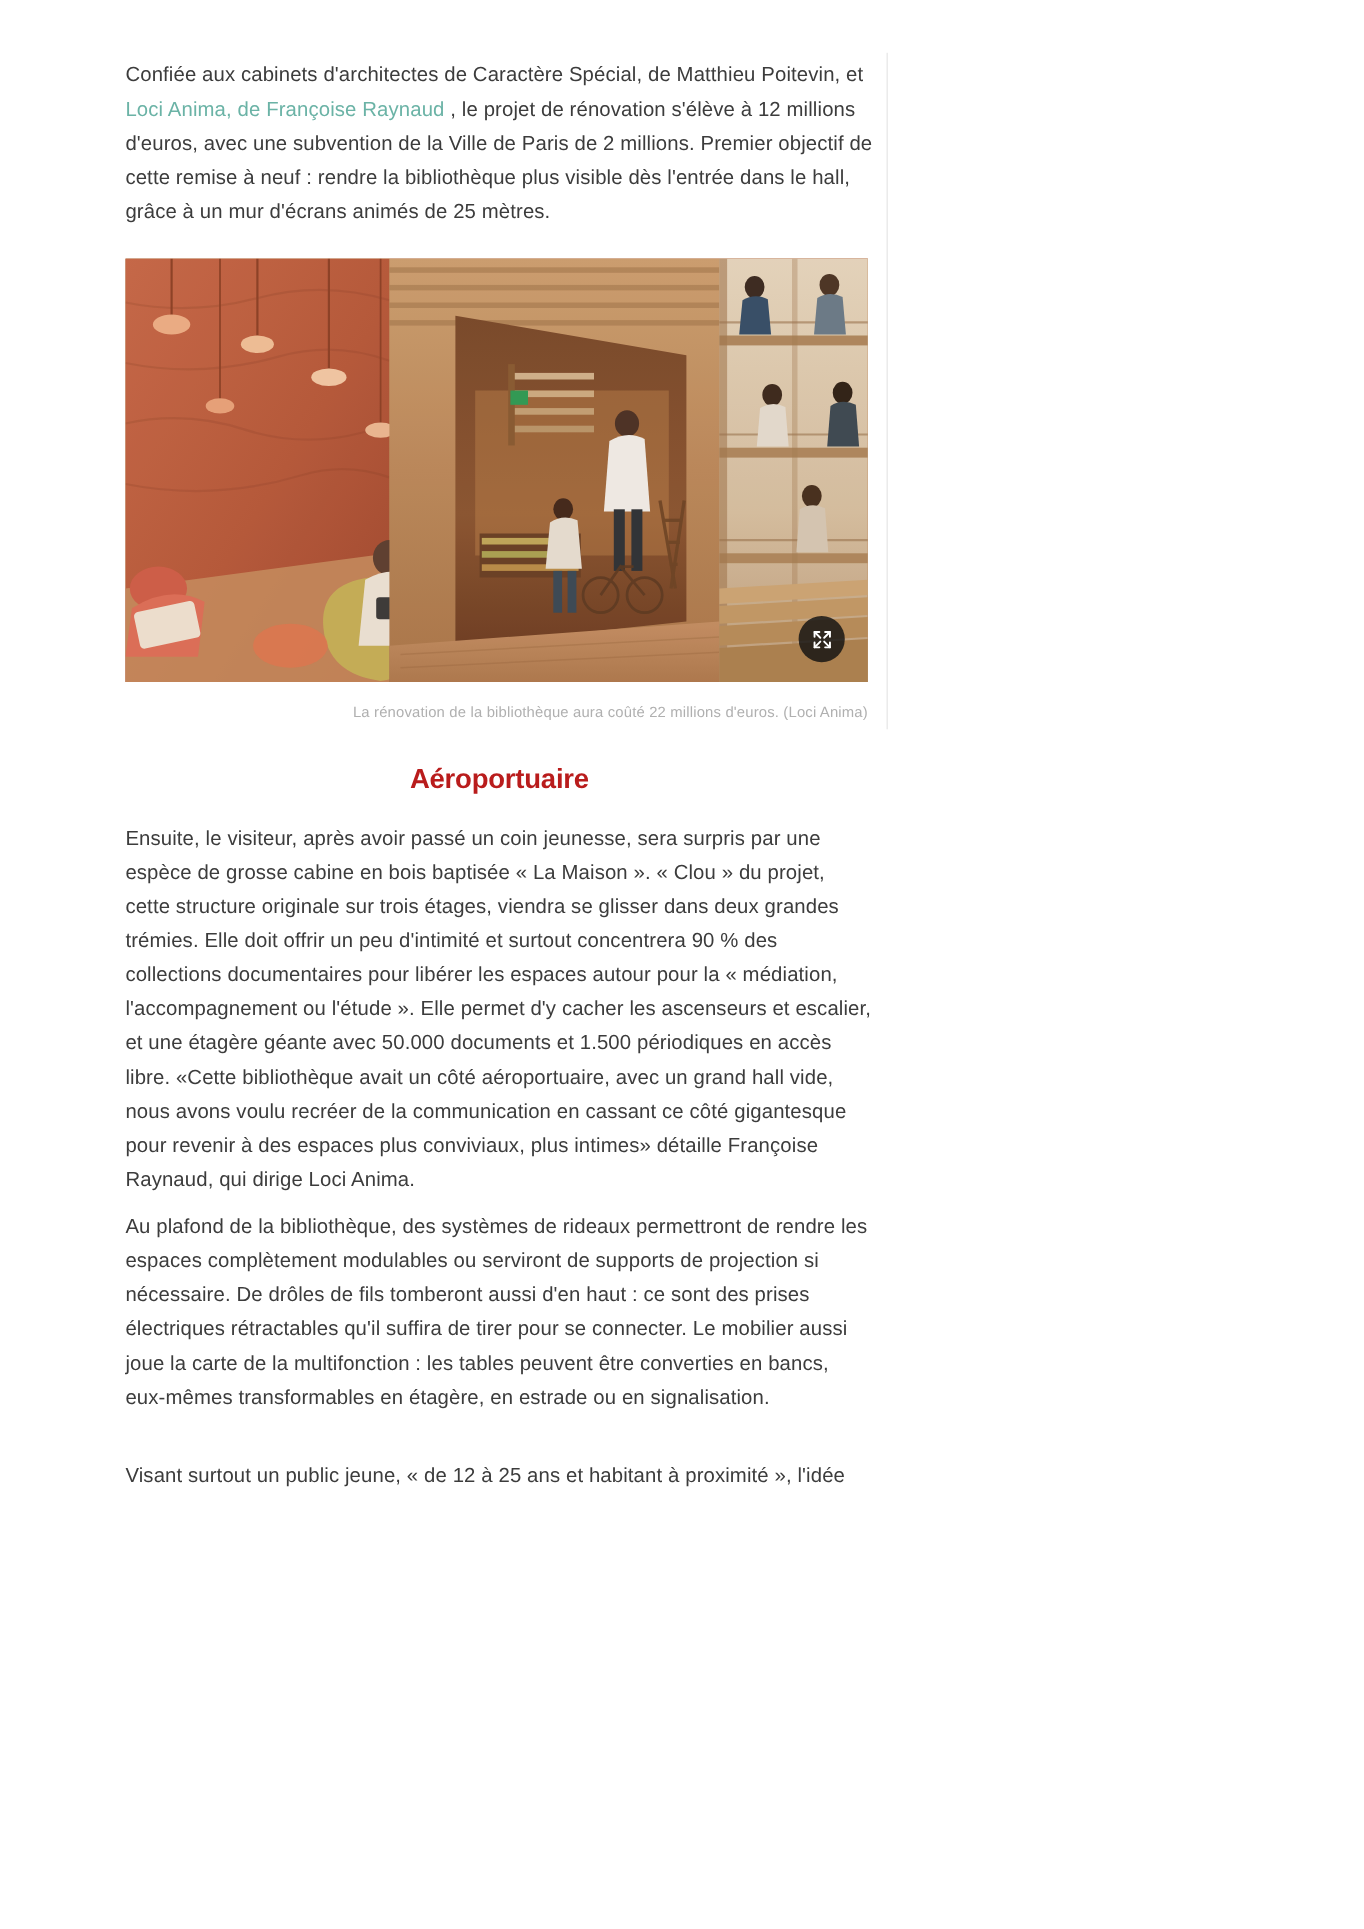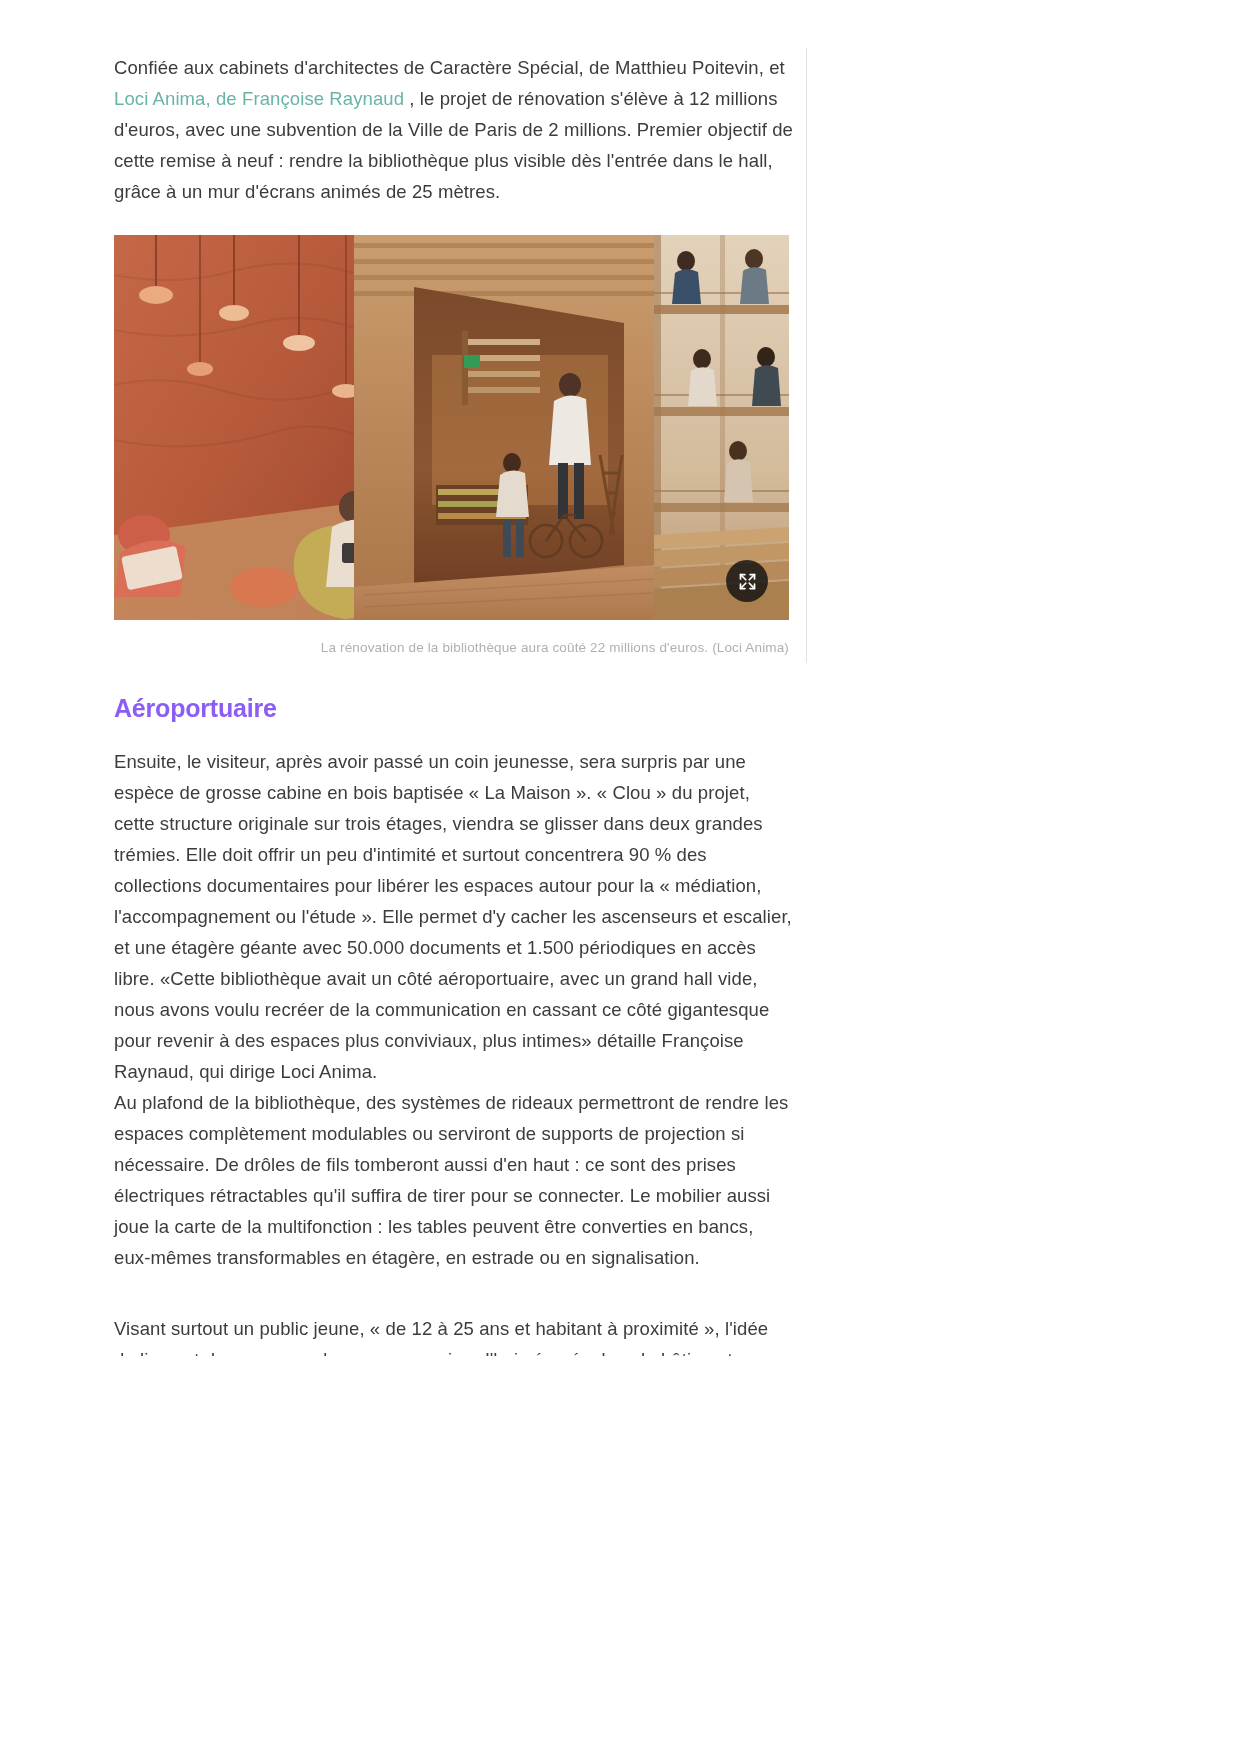--- a/index.html
+++ b/index.html
@@ -42,21 +42,21 @@
 
   p.body-text {
     margin: 0 0 18px 0;
     font-size: 18.5px;
     line-height: 31px;
     color: #3c3c3c;
     letter-spacing: 0.1px;
   }
 
   p.body-text.tight {
-    margin-bottom: 0;
+    margin-bottom: 12px;
   }
 
   a.inline-link {
     color: #6bb3a6;
     text-decoration: none;
   }
 
   
   .figure {
     margin: 28px 0 0 0;
@@ -100,22 +100,23 @@
     color: #b0b0b0;
     letter-spacing: 0.15px;
     text-align: right;
   }
 
   h2.section-heading {
     margin: 34px 0 22px 0;
     font-size: 25px;
     line-height: 32px;
     font-weight: bold;
-    color: #8b5cf6;
+    color: #b91c1c;
     letter-spacing: -0.2px;
+    text-align: center;
   }
 
   .byline {
     margin-top: 62px;
     text-align: left;
     padding-right: 6px;
     font-size: 17px;
     font-weight: bold;
     color: #222222;
   }

